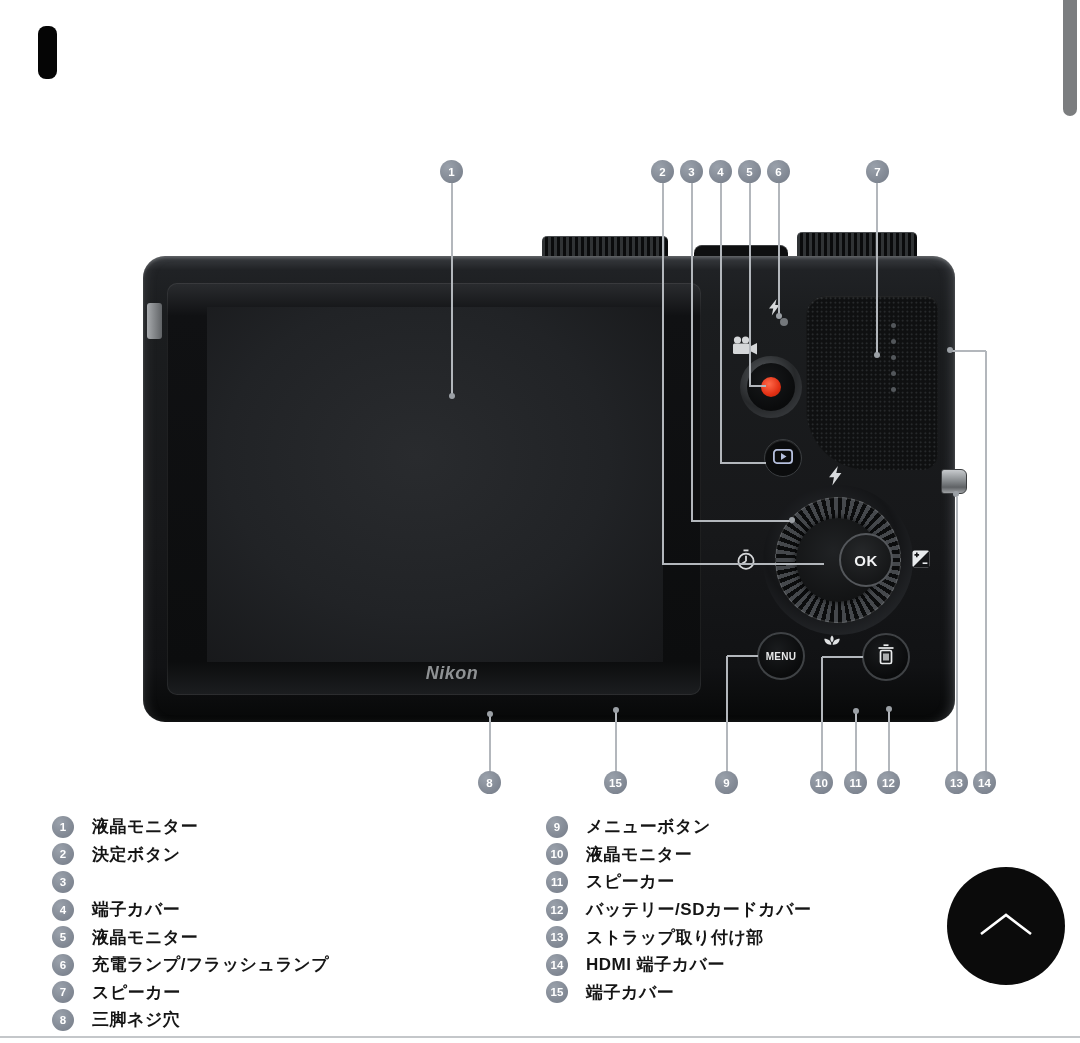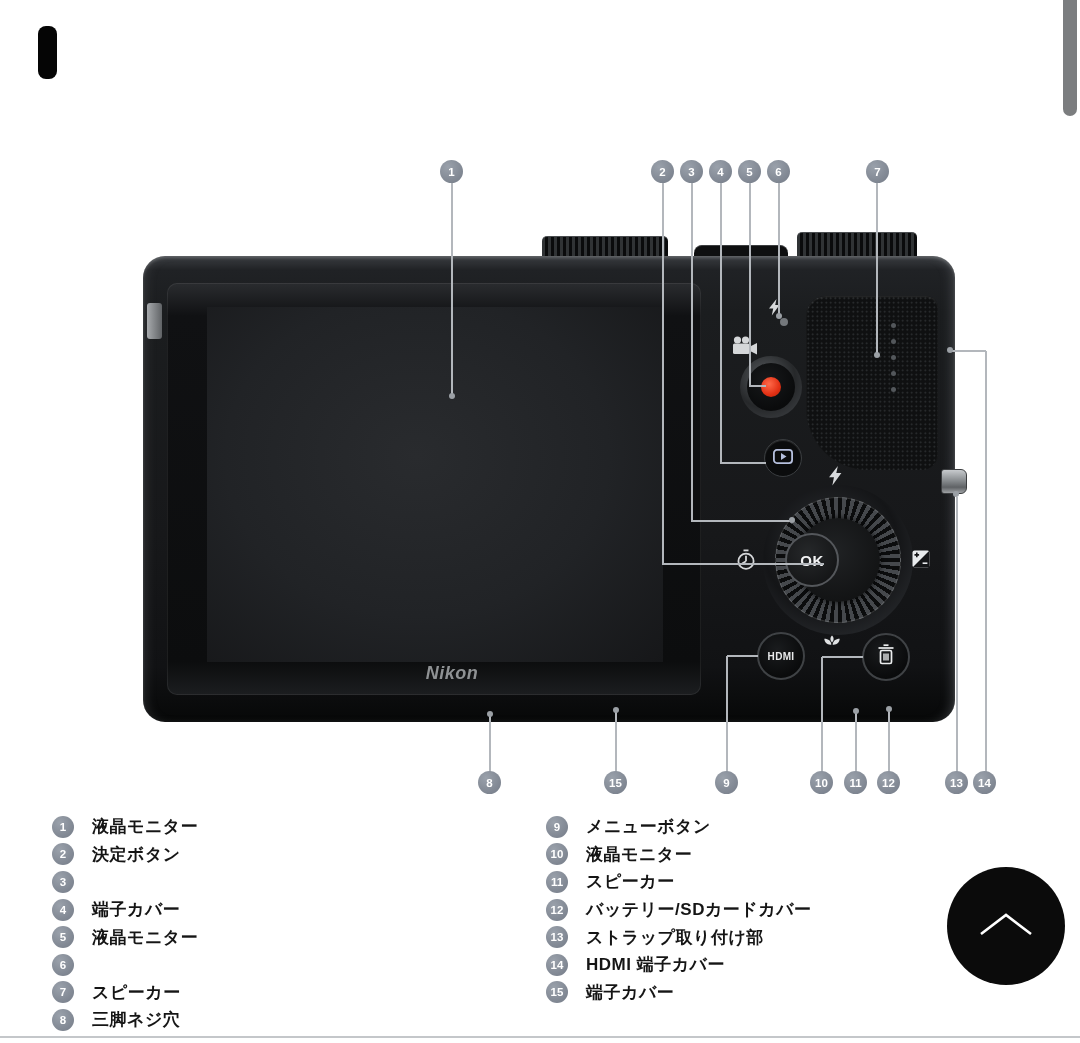--- a/index.html
+++ b/index.html
@@ -38,21 +38,21 @@
   .movie-inner { left:747px; top:363px; width:48px; height:48px; background:radial-gradient(circle at 42% 36%, #17191b, #0a0b0c 70%); }
   .movie-red  { left:761px; top:377px; width:20px; height:20px; background:radial-gradient(circle at 40% 35%, #ff6a4a, #e23014 60%, #b02208); }
   .play-btn { left:764px; top:439px; width:38px; height:38px; background:#0b0c0d; border:1px solid #3a3d40; box-shadow:inset 0 1px 1px rgba(255,255,255,.15); display:flex; align-items:center; justify-content:center; }
 
   .dial-outer { left:763px; top:485px; width:150px; height:150px; border-radius:50%;
     background:radial-gradient(circle at 45% 40%, #303337, #141517 55%, #303337 95%, #0c0d0e); }
   .dial-ridge { left:775px; top:497px; width:126px; height:126px; border-radius:50%;
     background:repeating-conic-gradient(#0b0c0d 0deg 4deg, #45484c 4deg 8deg); border:1px solid rgba(255,255,255,.16); }
   .dial-inner { left:796px; top:518px; width:84px; height:84px; border-radius:50%;
     background:radial-gradient(circle at 45% 40%, #202224, #121314 75%); box-shadow:0 0 6px rgba(0,0,0,.8); }
-  .ok-btn { left:785px; top:533px; width:54px; height:54px; border-radius:50%;
+  .ok-btn { left:839px; top:533px; width:54px; height:54px; border-radius:50%;
     background:radial-gradient(circle at 42% 36%, #26282a, #0f1011); border:2px solid #54575b;
     display:flex; align-items:center; justify-content:center; font-size:15px; font-weight:800; color:#f2f3f4; letter-spacing:.5px; }
   .round-btn { width:48px; height:48px; border-radius:50%; background:radial-gradient(circle at 42% 36%, #1a1c1e, #0a0b0c 70%);
     border:2px solid #3f4245; display:flex; align-items:center; justify-content:center; }
   .menu-btn { left:757px; top:632px; color:#e8e9ea; font-size:10px; font-weight:800; letter-spacing:.3px; }
   .trash-btn { left:862px; top:633px; }
 
   
   .co-badge { width:23px; height:23px; border-radius:50%; background:radial-gradient(circle at 35% 30%, #9aa1ab, #747b87);
     color:#ffffff; font-size:11.5px; font-weight:700; display:flex; align-items:center; justify-content:center; z-index:6; }
@@ -158,21 +158,21 @@
         </svg>
     </div>
     <div class="abs" style="left:822px; top:634px;">
       <svg width="20" height="19" viewBox="0 0 20 19" fill="#dfe1e3">
         <path d="M10 1.5 C8 3 7.8 6.5 10 8.4 C12.2 6.5 12 3 10 1.5 Z"></path>
         <path d="M2.3 4.8 C2.6 8.8 5.4 11.2 9.3 10.7 C9.2 7 6.4 4.8 2.3 4.8 Z"></path>
         <path d="M17.7 4.8 C17.4 8.8 14.6 11.2 10.7 10.7 C10.8 7 13.6 4.8 17.7 4.8 Z"></path>
         </svg>
     </div>
 
-    <div class="abs round-btn menu-btn">HDMI</div>
+    <div class="abs round-btn menu-btn">MENU</div>
     <div class="abs round-btn trash-btn">
       <span>
         <svg width="22" height="24" viewBox="0 0 22 24" fill="none" stroke="#eceeef" stroke-width="1.7">
           <path d="M8.5 2.2 h5"></path>
             <path d="M3.5 5 h15"></path>
           <rect x="5.5" y="7.5" width="11" height="13" rx="1.5"></rect>
           <path d="M9 10.5 v7 M11 10.5 v7 M13 10.5 v7" stroke-width="1.4"></path>
           </svg>
       </span>
     </div>
@@ -256,20 +256,21 @@
     <div class="legend-row">
         <span class="lg-badge">4</span>
         <span class="lg-label">端子カバー</span>
       </div>
     <div class="legend-row">
         <span class="lg-badge">5</span>
         <span class="lg-label">液晶モニター</span>
       </div>
     <div class="legend-row">
         <span class="lg-badge">6</span>
+        <span class="lg-label">充電ランプ/フラッシュランプ</span>
       </div>
     <div class="legend-row">
         <span class="lg-badge">7</span>
         <span class="lg-label">スピーカー</span>
       </div>
     <div class="legend-row">
         <span class="lg-badge">8</span>
         <span class="lg-label">三脚ネジ穴</span>
       </div>
   </div>

